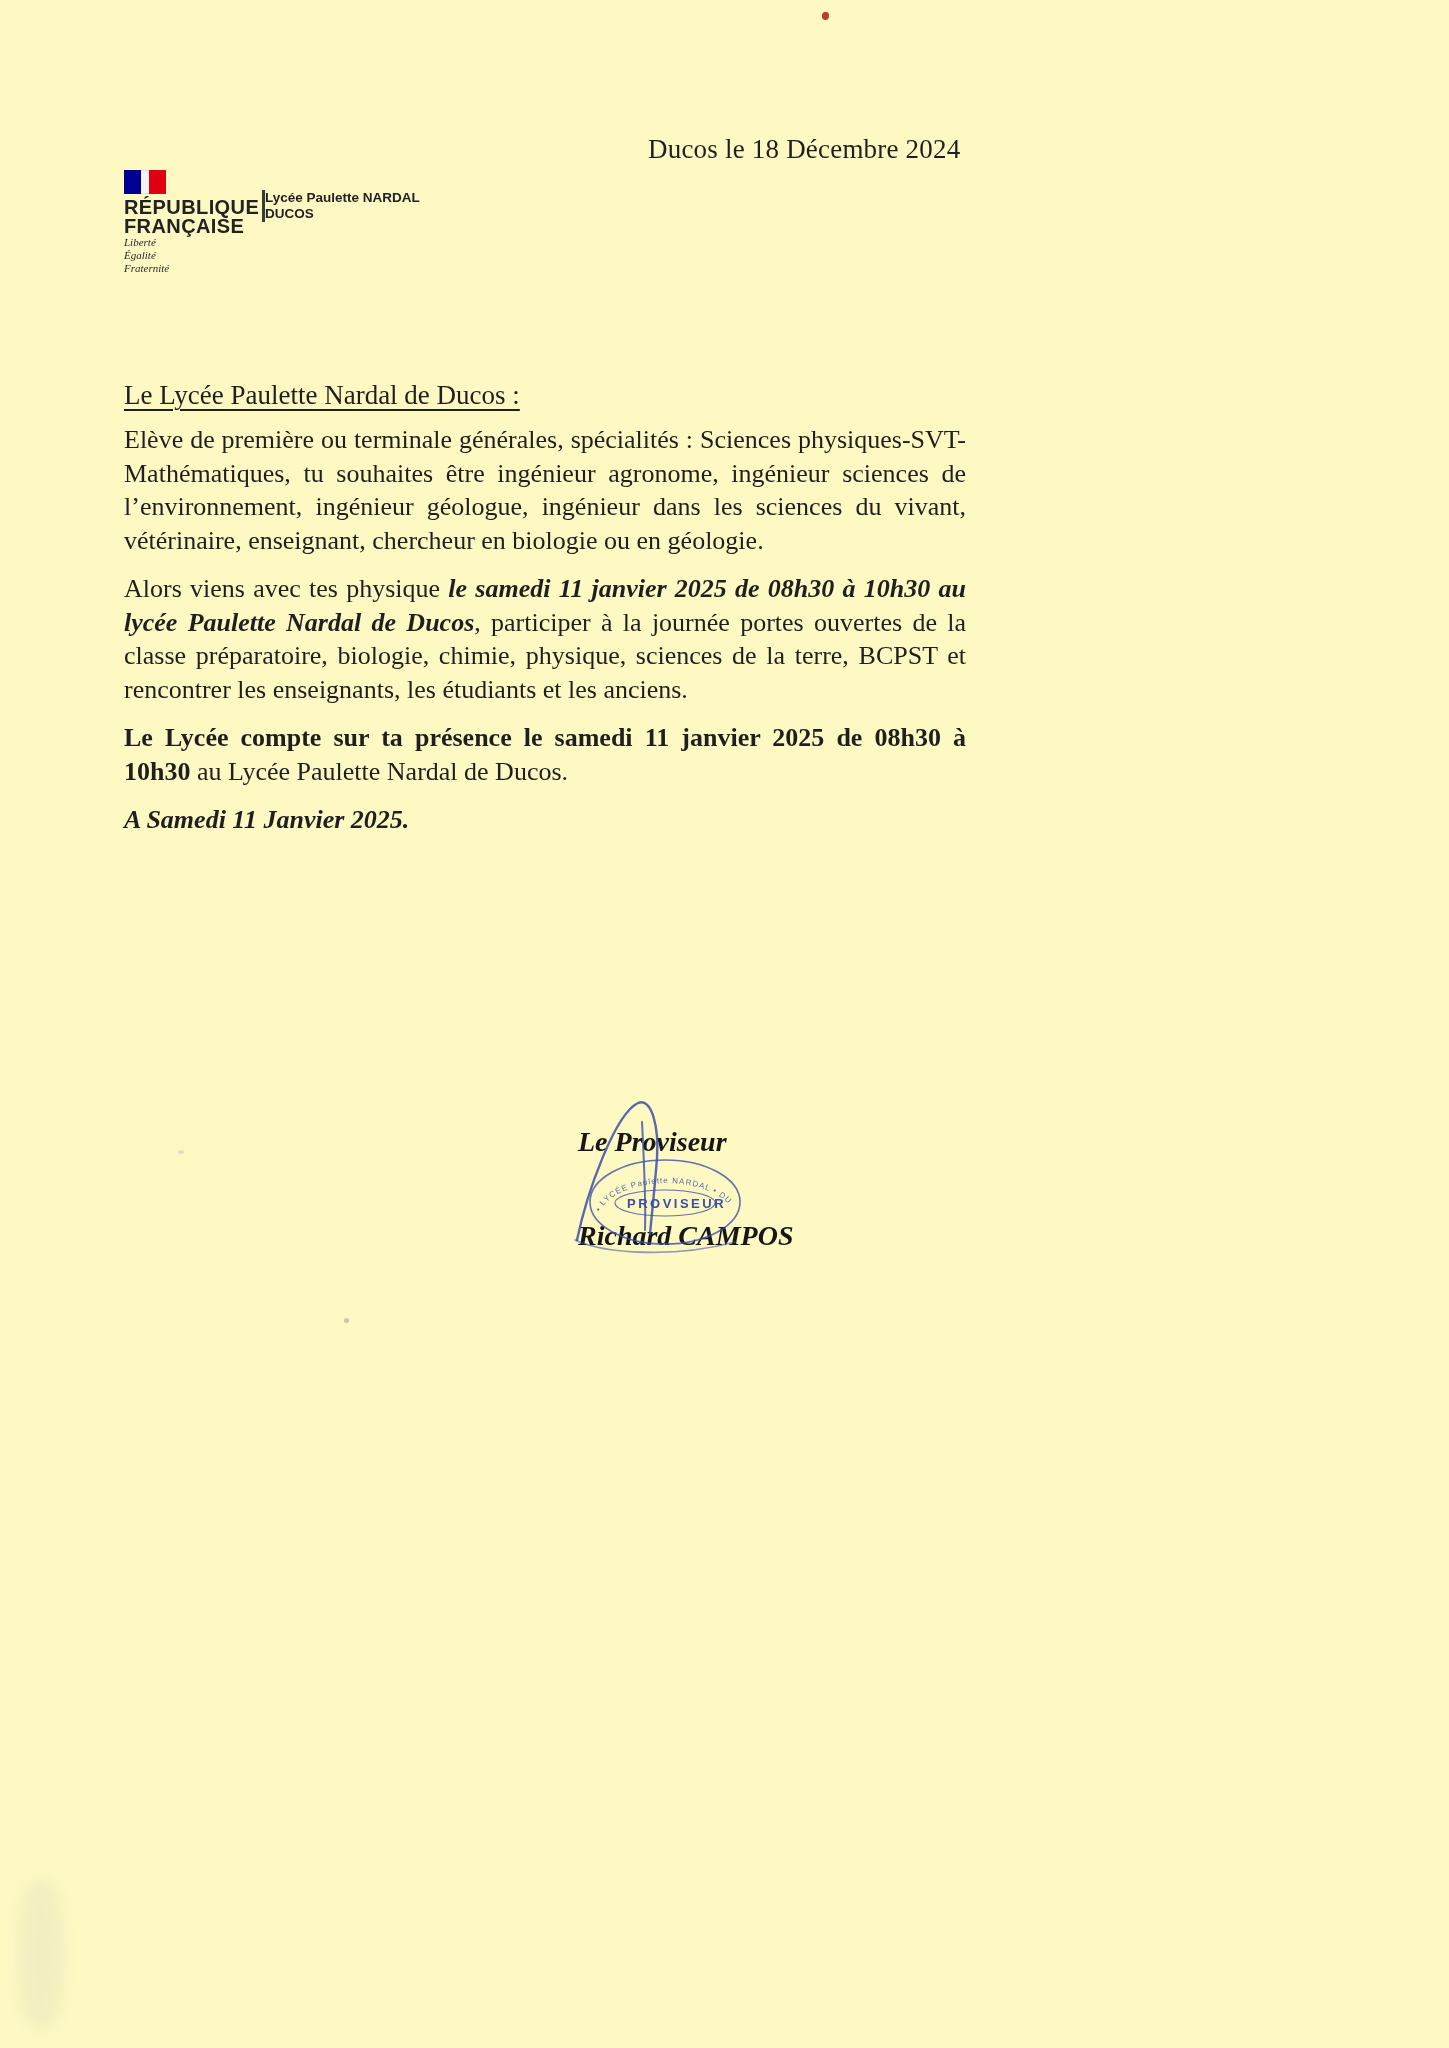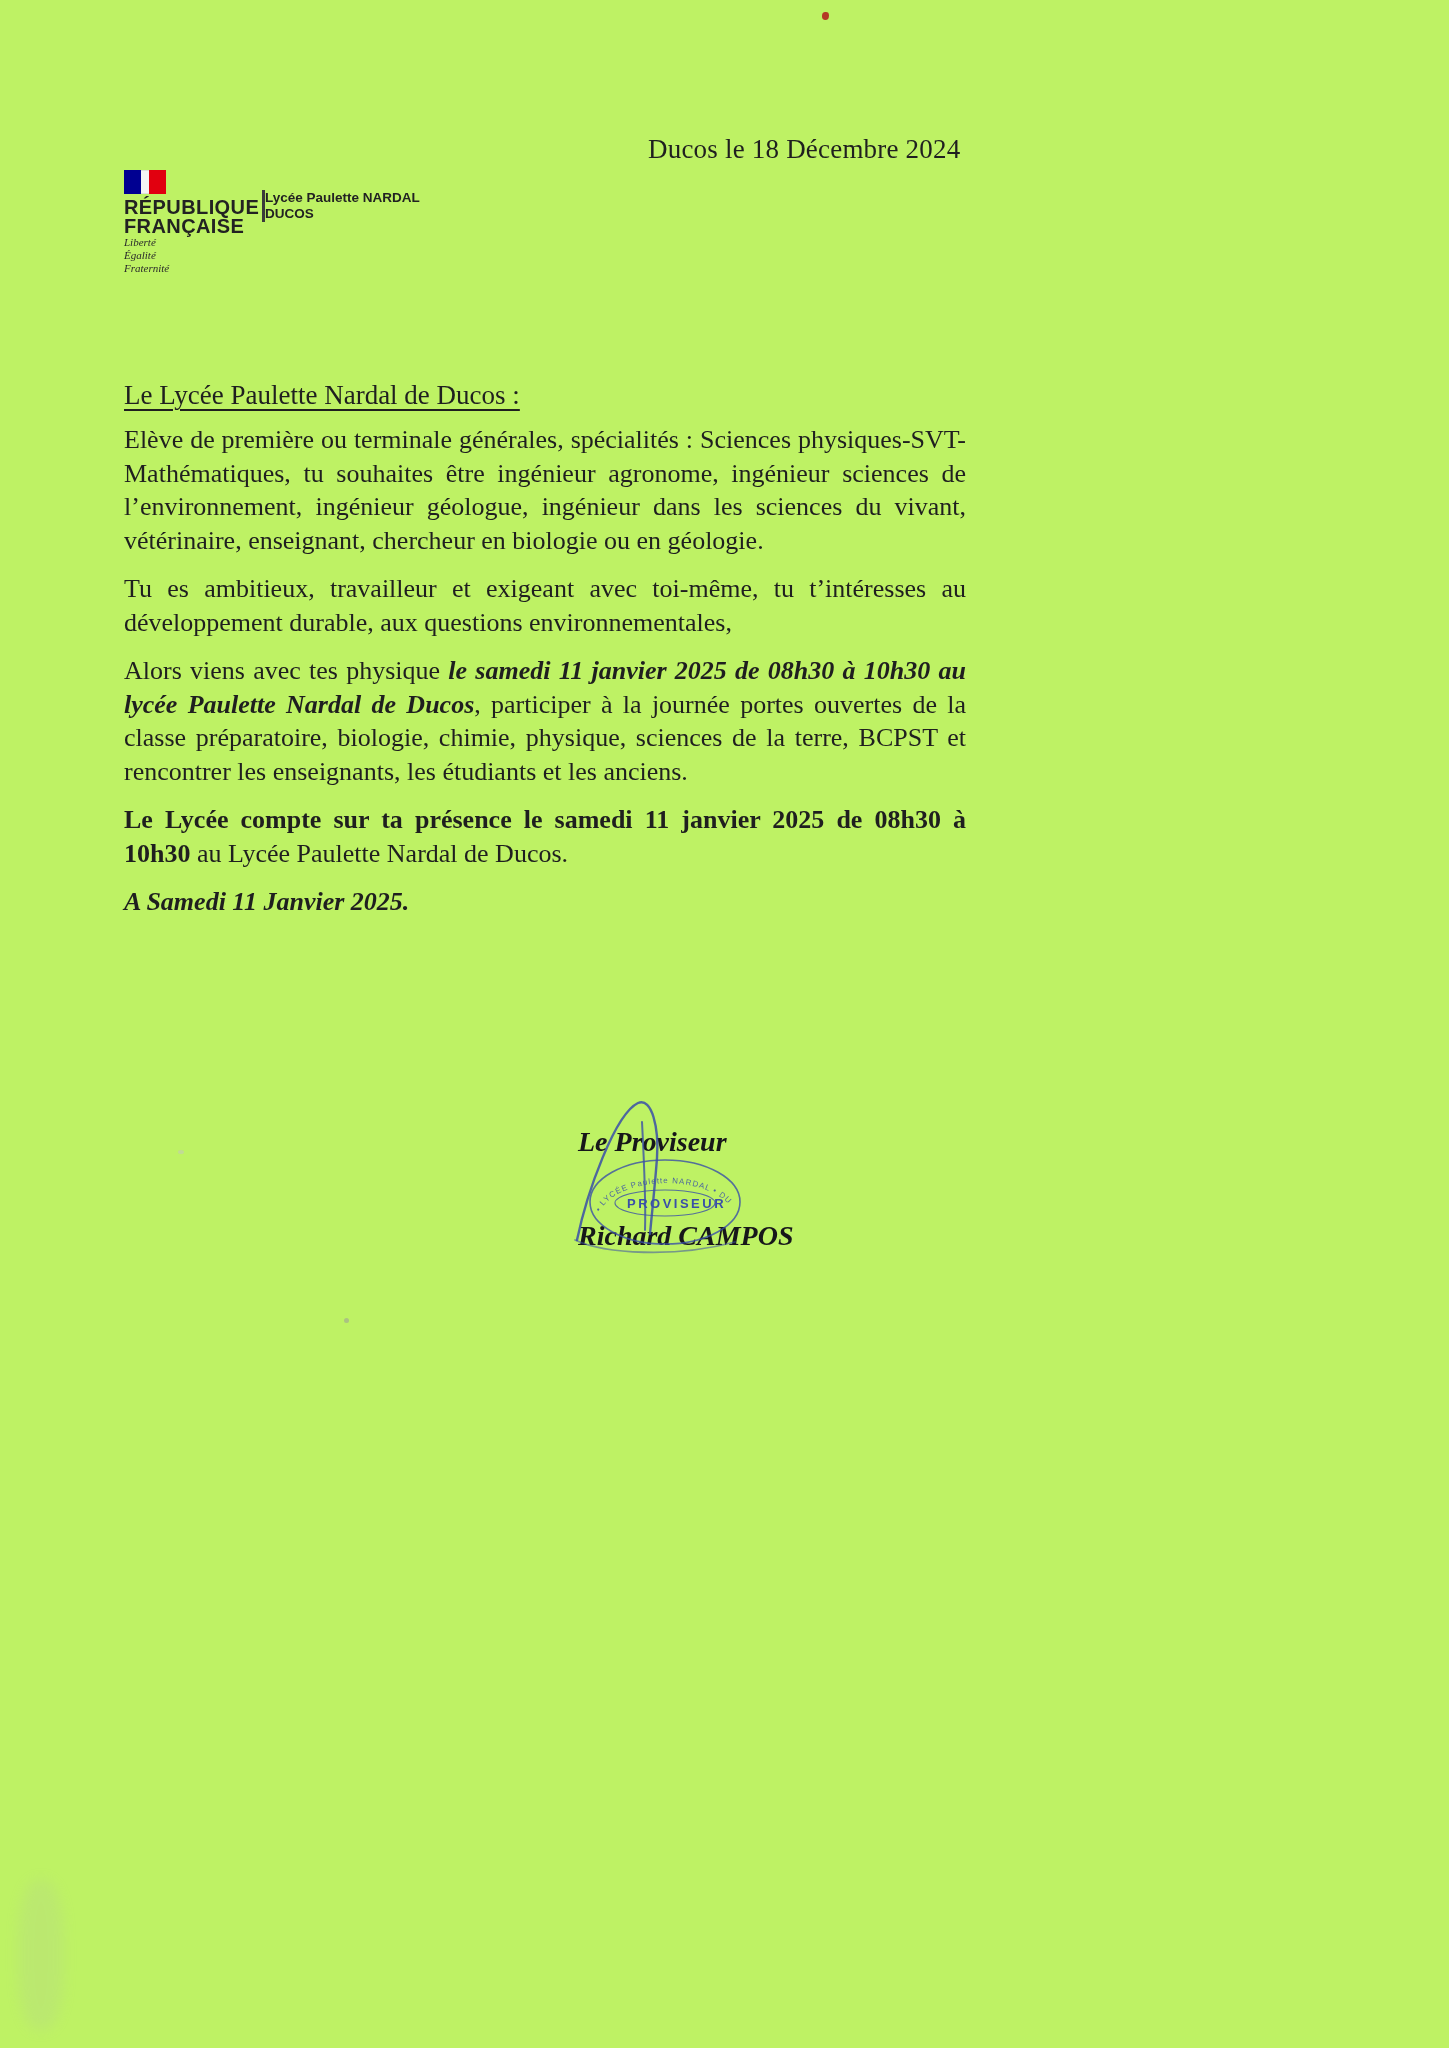--- a/index.html
+++ b/index.html
@@ -1,20 +1,20 @@
 <!DOCTYPE html>
 <html><head>
 <meta charset="utf-8">
 <style>
   html, body { margin: 0; padding: 0; background: #e8e8e8; }
   .page {
     position: relative;
     width: 1449px;
     height: 2048px;
-    background: #bef264;
+    background: #fef9c3;
     font-family: "Liberation Serif", "DejaVu Serif", serif;
     color: #1f1f1f;
     overflow: hidden;
   }
 
   
   .artifact-dot {
     position: absolute;
     left: 822px; top: 12px;
     width: 7px; height: 8px;
@@ -199,21 +199,20 @@
   <div class="school-block">
     <div>Lycée Paulette NARDAL</div>
     <div>DUCOS</div>
   </div>
 
   <div class="letter">
     <h1 class="title-1">Le Lycée Paulette Nardal de Ducos :</h1>
 
     <p>Elève de première ou terminale générales, spécialités : Sciences physiques-SVT-Mathématiques, tu souhaites être ingénieur agronome, ingénieur sciences de l’environnement, ingénieur géologue, ingénieur dans les sciences du vivant, vétérinaire, enseignant, chercheur en biologie ou en géologie.</p>
 
-    <p>Tu es ambitieux, travailleur et exigeant avec toi-même, tu t’intéresses au développement durable, aux questions environnementales,</p>
 
     <p><span>Alors viens avec tes physique </span><span class="bi">le samedi 11 janvier 2025 de 08h30 à 10h30 au lycée Paulette Nardal de Ducos</span><span>, participer à la journée portes ouvertes de la classe préparatoire, biologie, chimie, physique, sciences de la terre, BCPST et rencontrer les enseignants, les étudiants et les anciens.</span></p>
 
     <p><span class="b">Le Lycée compte sur ta présence le samedi 11 janvier 2025 de 08h30 à 10h30</span><span> au Lycée Paulette Nardal de Ducos.</span></p>
 
     <p class="bi">A Samedi 11 Janvier 2025.</p>
   </div>
 
   <div class="signature">
     <div class="sig-role">Le Proviseur</div>

